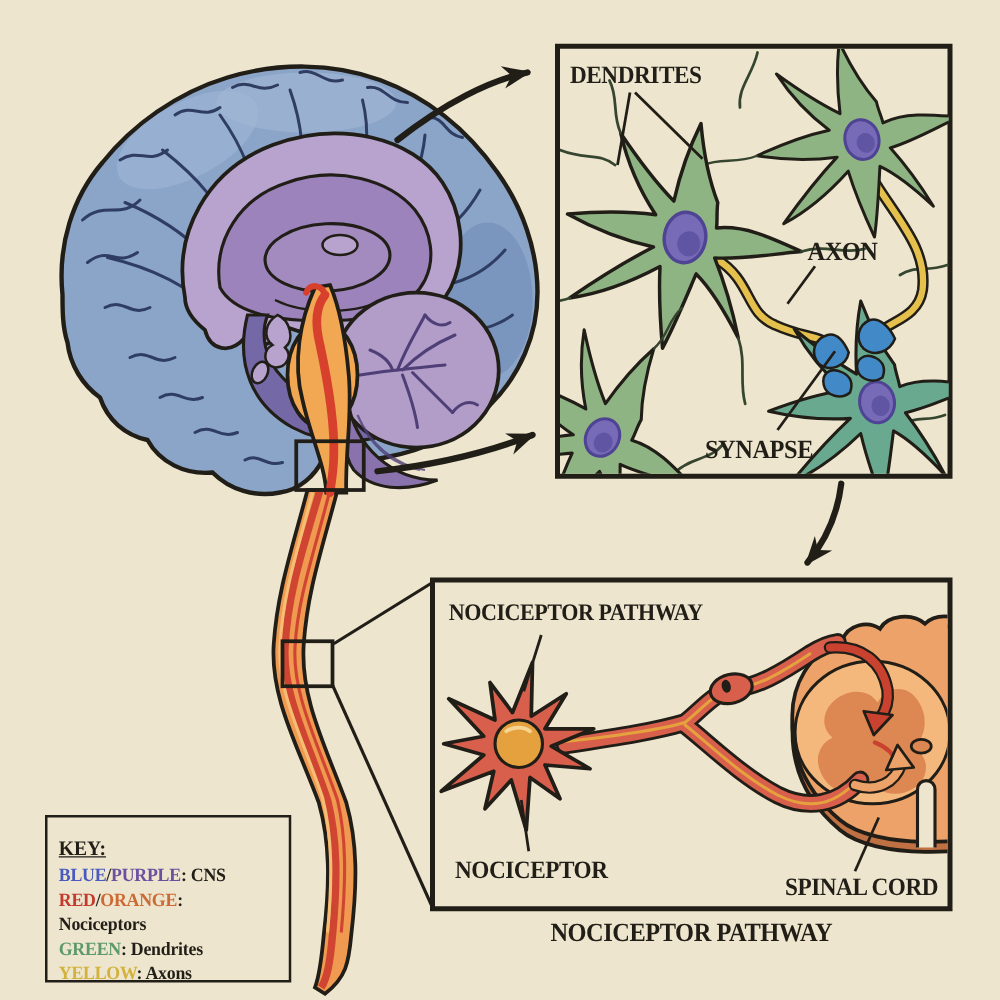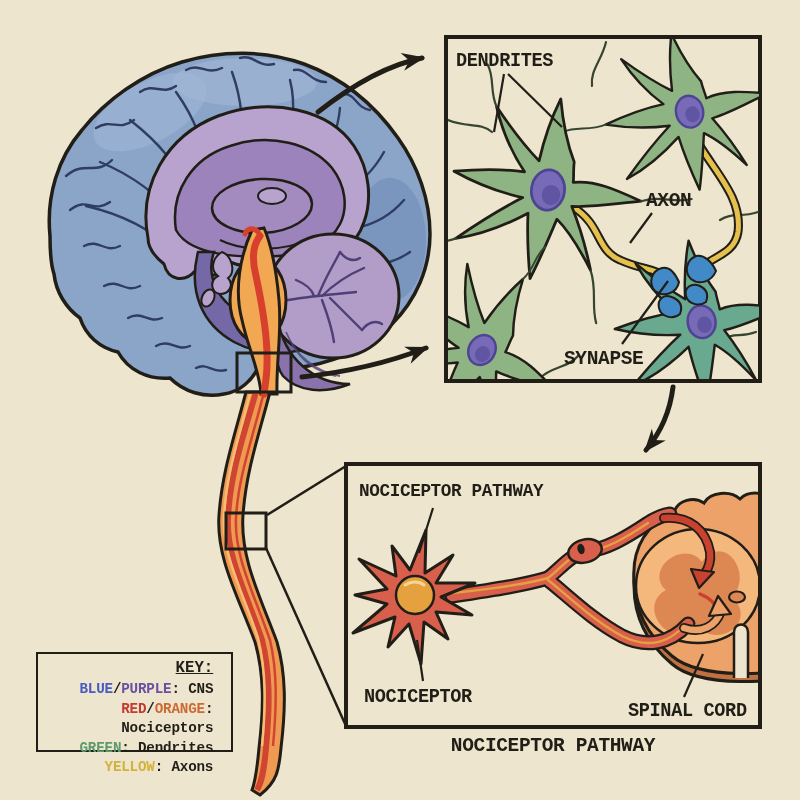--- a/index.html
+++ b/index.html
@@ -1,37 +1,37 @@
 <!DOCTYPE html>
 <html style="--bg: #ede5cd; --ink: #211e18; --cortex-blue: #8ba5c9; --cortex-shadow: #7490ba; --cortex-highlight: #a3b8d6; --gyri-ink: #2f3d63; --inner-lavender: #b7a3cd; --inner-purple: #9d83bb; --thalamus-purple: #a48bbf; --deep-purple: #7568a6; --cerebellum-light: #b29cc8; --cerebellum-dark: #8a72ad; --cerebellum-vein: #4f3f77; --stem-orange: #f2a852; --stem-red: #d8402e; --cord-orange: #ef9a50; --cord-red: #d04531; --cord-light: #f6bd74; --neuron-green: #8fb484; --neuron-branch: #35452f; --synapse-teal: #69a98f; --nucleus-purple: #776bb7; --nucleus-dark: #4f4494; --axon-yellow: #e6c04c; --synapse-blue: #4189c7; --noci-red: #d95f4d; --noci-nucleus: #e5a13e; --sc-body: #eca268; --sc-light: #f4b87c; --sc-inner: #dd8852; --sc-rim: #c07143; --arrow-red: #c9412f;"><head>
 <meta charset="utf-8">
 <style>
   html,body{margin:0;padding:0;background:#777;}
   .canvas{
     position:relative;width:800px;height:800px;overflow:hidden;
     background:var(--bg,#ede5cd);
-    font-family:Liberation Mono, monospace;
+    font-family:Liberation Serif, serif;
   }
   .art{position:absolute;left:0;top:0;width:800px;height:800px;}
   .lbl{
     position:absolute;font-weight:700;color:var(--ink,#211e18);
     letter-spacing:-.4px;white-space:nowrap;
     transform:scaleX(.93);transform-origin:0 0;
   }
   .lbl-dendrites{left:456px;top:49px;font-size:20px;}
   .lbl-axon{left:646px;top:189px;font-size:21px;}
   .lbl-synapse{left:564px;top:347px;font-size:21px;}
   .lbl-noci-title{left:359px;top:480px;font-size:19px;}
   .lbl-nociceptor{left:364px;top:685px;font-size:20px;}
   .lbl-spinal{left:628px;top:699px;font-size:20px;}
   .lbl-caption{left:346px;top:734px;width:414px;text-align:center;font-size:21px;transform:scaleX(.93);transform-origin:50% 0;}
   .key-box{
-    position:absolute;left:36px;top:652px;width:197px;height:100px;
+    position:absolute;left:36px;top:652px;width:197px;height:134px;
     border:2.5px solid var(--ink,#211e18);box-sizing:border-box;
-    padding:4px 9px 0 9px;color:var(--ink,#211e18);text-align:right;
+    padding:15px 9px 0 9px;color:var(--ink,#211e18);
   }
   .key-inner{transform:scaleX(.95);transform-origin:0 0;}
   .key-title{font-size:16.5px;font-weight:700;text-decoration:underline;margin-bottom:3px;}
   .key-row{font-size:15px;font-weight:700;line-height:19.5px;letter-spacing:-.2px;}
 </style>
 </head>
 <body>
 
 <div class="canvas">
 

